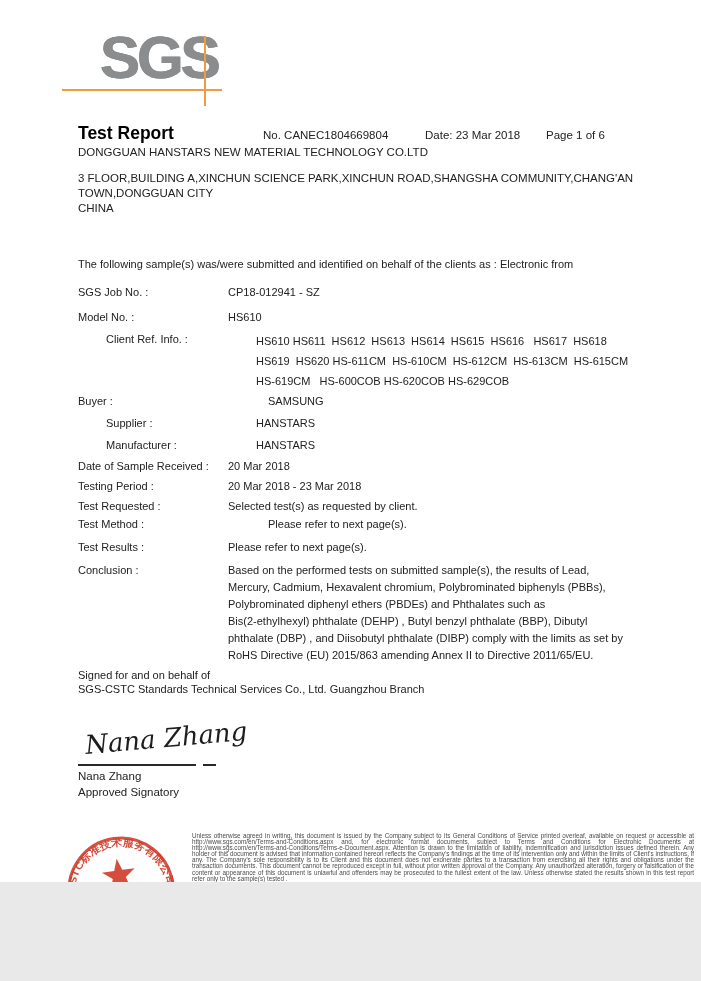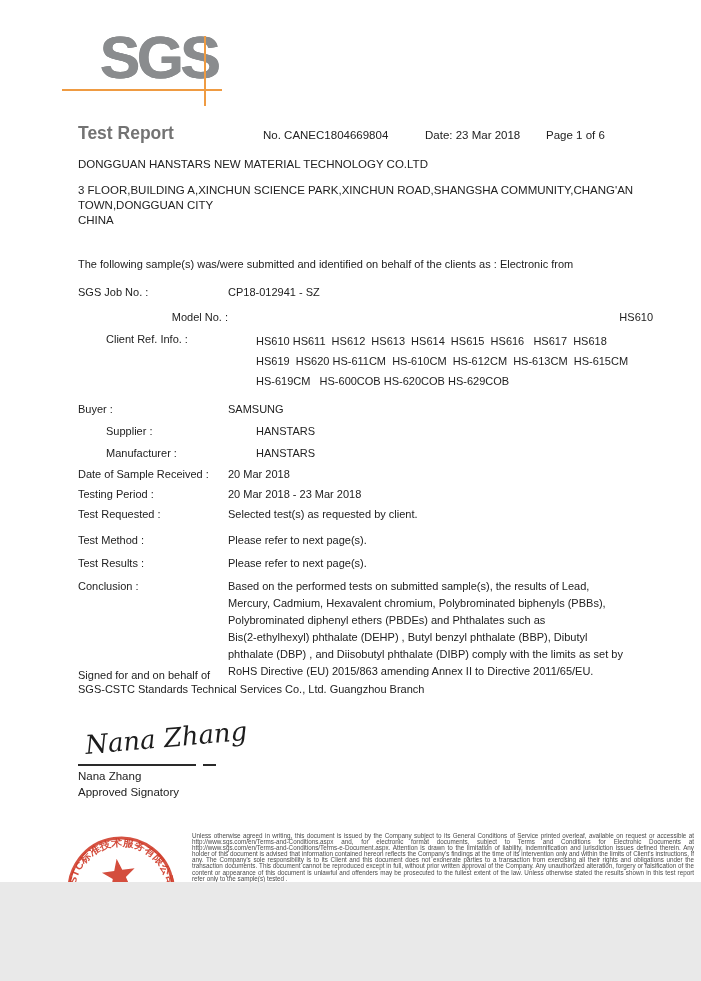--- a/index.html
+++ b/index.html
@@ -11,40 +11,40 @@
   .abs{position:absolute;}
 
   
   .logo-text{left:100px;top:28px;font-size:60px;font-weight:bold;color:#8a8c8e;
     letter-spacing:-3px;line-height:60px;
     text-shadow:0.6px 0 0 #8a8c8e,-0.6px 0 0 #8a8c8e;}
   .logo-hline{left:62px;top:89px;width:160px;height:2px;background:#ef9b42;}
   .logo-vline{left:204px;top:36px;width:2px;height:70px;background:#ef9b42;}
 
   
-  .title{left:78px;top:123px;font-size:17.5px;font-weight:bold;color:#737373;}
+  .title{left:78px;top:123px;font-size:17.5px;font-weight:bold;color:#000000;}
   .report-no{left:252px;top:129px;font-size:11.5px;padding-left:11px;}
   .report-date{left:425px;top:129px;font-size:11.5px;}
   .report-page{left:546px;top:129px;font-size:11.5px;}
 
   
-  .client{left:78px;top:156px;width:570px;font-size:11.5px;line-height:16px;}
+  .client{left:78px;top:144px;width:570px;font-size:11.5px;line-height:16px;}
   .client .addr{margin-top:11px;white-space:pre-line;line-height:15px;}
 
   .intro{left:78px;top:258px;width:600px;font-size:11px;}
 
   
   .fields{left:78px;top:284px;width:575px;}
   .frow{display:flex;font-size:11px;line-height:16px;}
   .flabel{width:150px;flex-shrink:0;}
   .fvalue{white-space:pre-wrap;width:425px;}
   .lh20{line-height:20px;}
   .lh17{line-height:17px;}
-  .mt2{margin-top:10px;}.mt4{margin-top:4px;}.mt5{margin-top:5px;}
-  .mt6{margin-top:6px;margin-left:28px;}.mt7{margin-top:7px;}.mt9{margin-top:9px;text-align:right;}
+  .mt2{margin-top:2px;gap:40px;}.mt4{margin-top:4px;}.mt5{margin-top:5px;}
+  .mt6{margin-top:6px;margin-left:28px;}.mt7{margin-top:7px;}.mt9{margin-top:9px;}
 
   .signed{left:78px;top:668px;width:500px;font-size:11px;line-height:14px;}
 
   
   .sig-svg{left:72px;top:720px;}
   .sig-line{left:78px;top:764px;width:118px;height:2px;background:#2a2a2a;}
   .sig-dash{left:203px;top:764px;width:13px;height:2px;background:#2a2a2a;}
   .sig-name{left:78px;top:770px;font-size:11.5px;}
   .sig-role{left:78px;top:786px;font-size:11.5px;}
 

